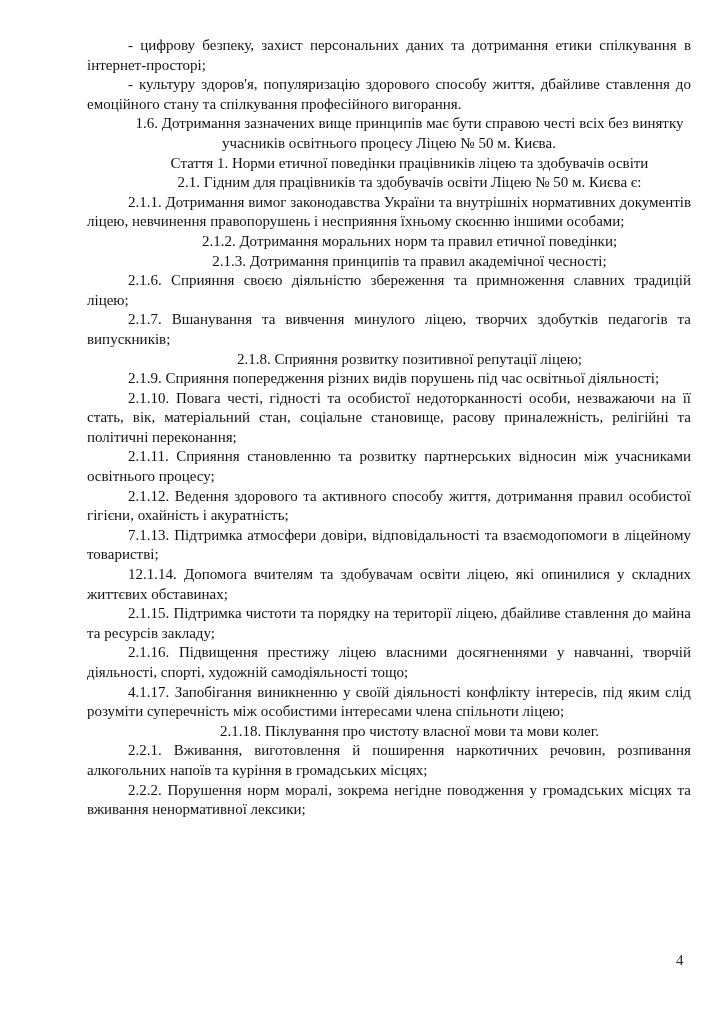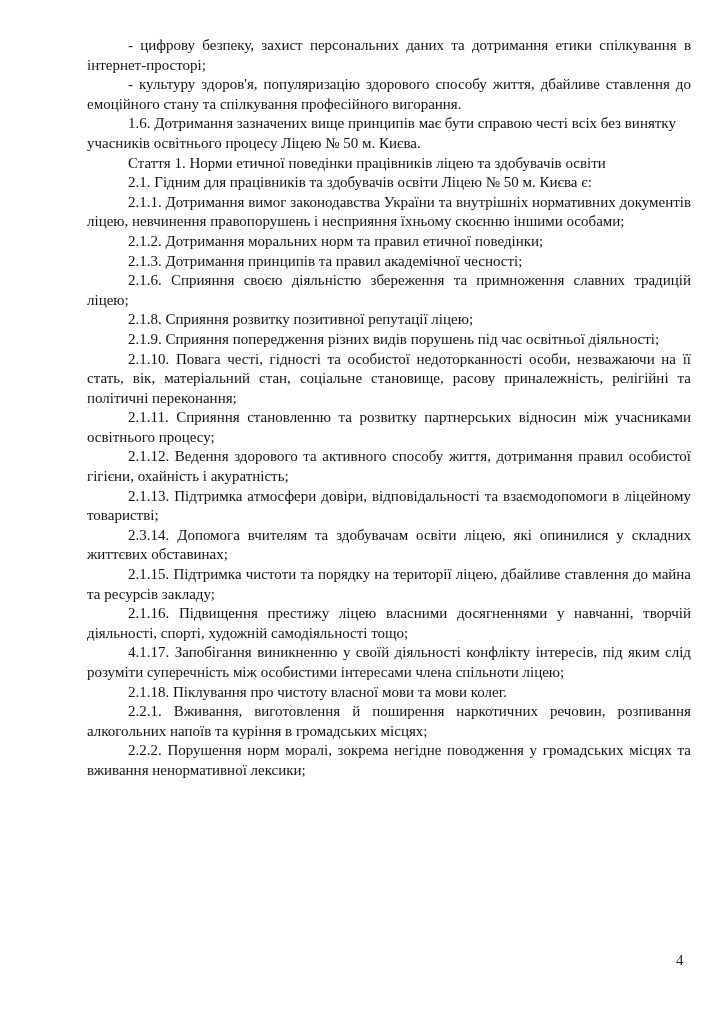--- a/index.html
+++ b/index.html
@@ -3,46 +3,47 @@
 <meta charset="utf-8">
 <style>
   html, body { margin: 0; padding: 0; background: #ffffff; }
   body { width: 724px; height: 1024px; position: relative; overflow: hidden; }
   .page {
     position: absolute; left: 87px; top: 36px; width: 604px;
     font-family: "Liberation Serif", serif; font-size: 15px; line-height: 19.6px;
     color: #111111;
   }
   .para { margin: 0; text-align: justify; text-indent: 41px; }
-  .para.left { text-align: left; }
+  .para.left { text-align: center; }
   .page-number {
     position: absolute; left: 676px; top: 952px;
     font-family: "Liberation Serif", serif; font-size: 15px; color: #222;
   }
 </style>
 </head>
 <body>
 
 <div class="page">
   <p class="para">- цифрову безпеку, захист персональних даних та дотримання етики спілкування в інтернет-просторі;</p>
   <p class="para">- культуру здоров'я, популяризацію здорового способу життя, дбайливе ставлення до емоційного стану та спілкування професійного вигорання.</p>
   <p class="para left">1.6. Дотримання зазначених вище принципів має бути справою честі всіх без винятку учасників освітнього процесу Ліцею № 50 м. Києва.</p>
   <p class="para left">Стаття 1. Норми етичної поведінки працівників ліцею та здобувачів освіти</p>
   <p class="para left">2.1. Гідним для працівників та здобувачів освіти Ліцею № 50 м. Києва є:</p>
   <p class="para">2.1.1. Дотримання вимог законодавства України та внутрішніх нормативних документів ліцею, невчинення правопорушень і несприяння їхньому скоєнню іншими особами;</p>
   <p class="para left">2.1.2. Дотримання моральних норм та правил етичної поведінки;</p>
   <p class="para left">2.1.3. Дотримання принципів та правил академічної чесності;</p>
   <p class="para">2.1.6. Сприяння своєю діяльністю збереження та примноження славних традицій ліцею;</p>
+  <p class="para">2.1.7. Вшанування та вивчення минулого ліцею, творчих здобутків  педагогів та випускників;</p>
   <p class="para left">2.1.8. Сприяння розвитку позитивної репутації ліцею;</p>
   <p class="para">2.1.9. Сприяння попередження різних видів порушень під час освітньої діяльності;</p>
   <p class="para">2.1.10. Повага честі, гідності та особистої недоторканності особи, незважаючи на її стать, вік, матеріальний стан, соціальне становище, расову приналежність, релігійні та політичні переконання;</p>
   <p class="para">2.1.11. Сприяння становленню та розвитку партнерських відносин між учасниками освітнього процесу;</p>
   <p class="para">2.1.12. Ведення здорового та активного способу життя, дотримання правил особистої гігієни, охайність і акуратність;</p>
-  <p class="para">2.1.13. Підтримка атмосфери довіри, відповідальності та взаємодопомоги в ліцейному товаристві;</p>
-  <p class="para">2.3.14. Допомога вчителям та здобувачам освіти ліцею, які опинилися у складних життєвих обставинах;</p>
+  <p class="para">7.1.13. Підтримка атмосфери довіри, відповідальності та взаємодопомоги в ліцейному товаристві;</p>
+  <p class="para">12.1.14. Допомога вчителям та здобувачам освіти ліцею, які опинилися у складних життєвих обставинах;</p>
   <p class="para">2.1.15. Підтримка чистоти та порядку на території ліцею, дбайливе ставлення до майна та ресурсів закладу;</p>
   <p class="para">2.1.16. Підвищення престижу ліцею власними досягненнями у навчанні, творчій діяльності, спорті, художній самодіяльності тощо;</p>
   <p class="para">4.1.17. Запобігання виникненню у своїй діяльності конфлікту інтересів, під яким слід розуміти суперечність між особистими інтересами члена спільноти ліцею;</p>
   <p class="para left">2.1.18. Піклування про чистоту власної мови та мови колег.</p>
   <p class="para">2.2.1. Вживання, виготовлення й поширення наркотичних речовин, розпивання алкогольних напоїв та куріння в громадських місцях;</p>
   <p class="para">2.2.2. Порушення норм моралі, зокрема негідне поводження у громадських місцях та вживання ненормативної лексики;</p>
 </div>
 
 <div class="page-number">4</div>
 

